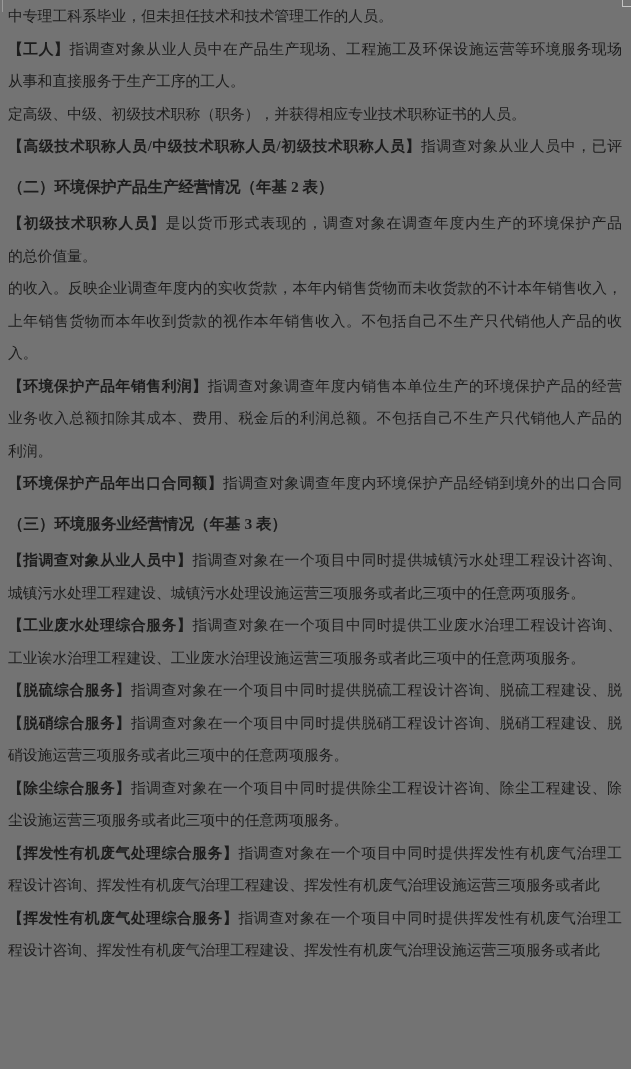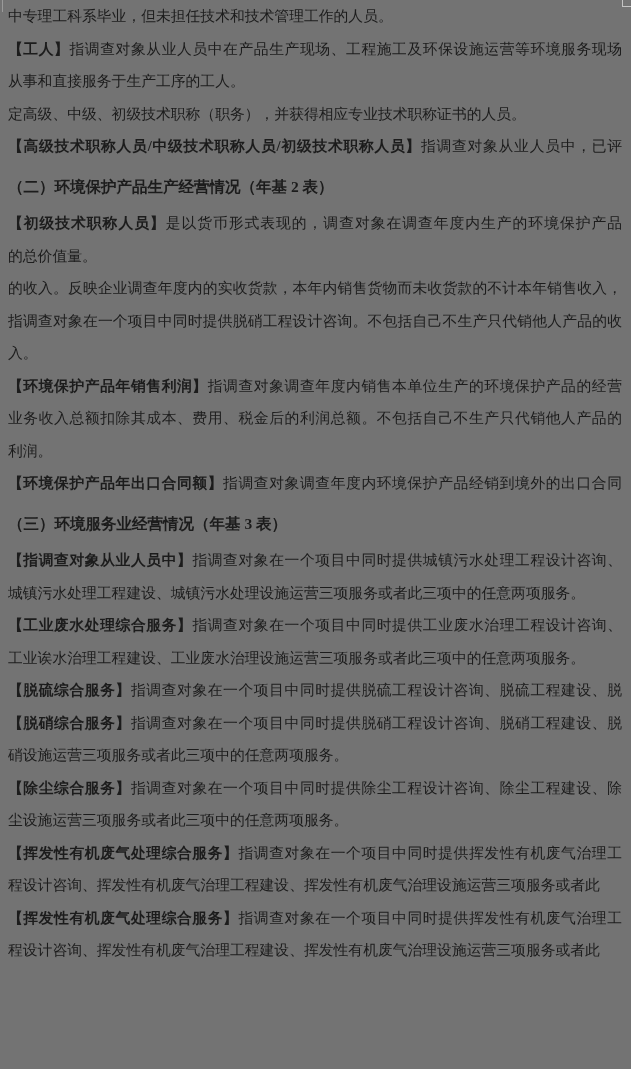--- a/index.html
+++ b/index.html
@@ -68,21 +68,21 @@
   <div class="textcol" id="doc">
       <div class="line last"><span class="body-text">中专理工科系毕业，但未担任技术和技术管理工作的人员。</span></div>
       <div class="line"><span class="term">【工人】</span><span class="body-text">指调查对象从业人员中在产品生产现场、工程施工及环保设施运营等环境服务现场</span></div>
       <div class="line last"><span class="body-text">从事和直接服务于生产工序的工人。</span></div>
       <div class="line last"><span class="body-text">定高级、中级、初级技术职称（职务），并获得相应专业技术职称证书的人员。</span></div>
       <div class="line"><span class="term">【高级技术职称人员/中级技术职称人员/初级技术职称人员】</span><span class="body-text">指调查对象从业人员中，已评</span></div>
       <div class="heading">（二）环境保护产品生产经营情况（年基 2 表）</div>
       <div class="line"><span class="term">【初级技术职称人员】</span><span class="body-text">是以货币形式表现的，调查对象在调查年度内生产的环境保护产品</span></div>
       <div class="line last"><span class="body-text">的总价值量。</span></div>
       <div class="line"><span class="body-text">的收入。反映企业调查年度内的实收货款，本年内销售货物而未收货款的不计本年销售收入，</span></div>
-      <div class="line"><span class="body-text">指调查对象在一个项目中同时提供脱硝工程设计咨询。不包括自己不生产只代销他人产品的收</span></div>
+      <div class="line"><span class="body-text">上年销售货物而本年收到货款的视作本年销售收入。不包括自己不生产只代销他人产品的收</span></div>
       <div class="line last"><span class="body-text">入。</span></div>
       <div class="line"><span class="term">【环境保护产品年销售利润】</span><span class="body-text">指调查对象调查年度内销售本单位生产的环境保护产品的经营</span></div>
       <div class="line"><span class="body-text">业务收入总额扣除其成本、费用、税金后的利润总额。不包括自己不生产只代销他人产品的</span></div>
       <div class="line last"><span class="body-text">利润。</span></div>
       <div class="line"><span class="term">【环境保护产品年出口合同额】</span><span class="body-text">指调查对象调查年度内环境保护产品经销到境外的出口合同</span></div>
       <div class="heading">（三）环境服务业经营情况（年基 3 表）</div>
       <div class="line"><span class="term">【指调查对象从业人员中】</span><span class="body-text">指调查对象在一个项目中同时提供城镇污水处理工程设计咨询、</span></div>
       <div class="line last"><span class="body-text">城镇污水处理工程建设、城镇污水处理设施运营三项服务或者此三项中的任意两项服务。</span></div>
       <div class="line"><span class="term">【工业废水处理综合服务】</span><span class="body-text">指调查对象在一个项目中同时提供工业废水治理工程设计咨询、</span></div>
       <div class="line last"><span class="body-text">工业诶水治理工程建设、工业废水治理设施运营三项服务或者此三项中的任意两项服务。</span></div>

